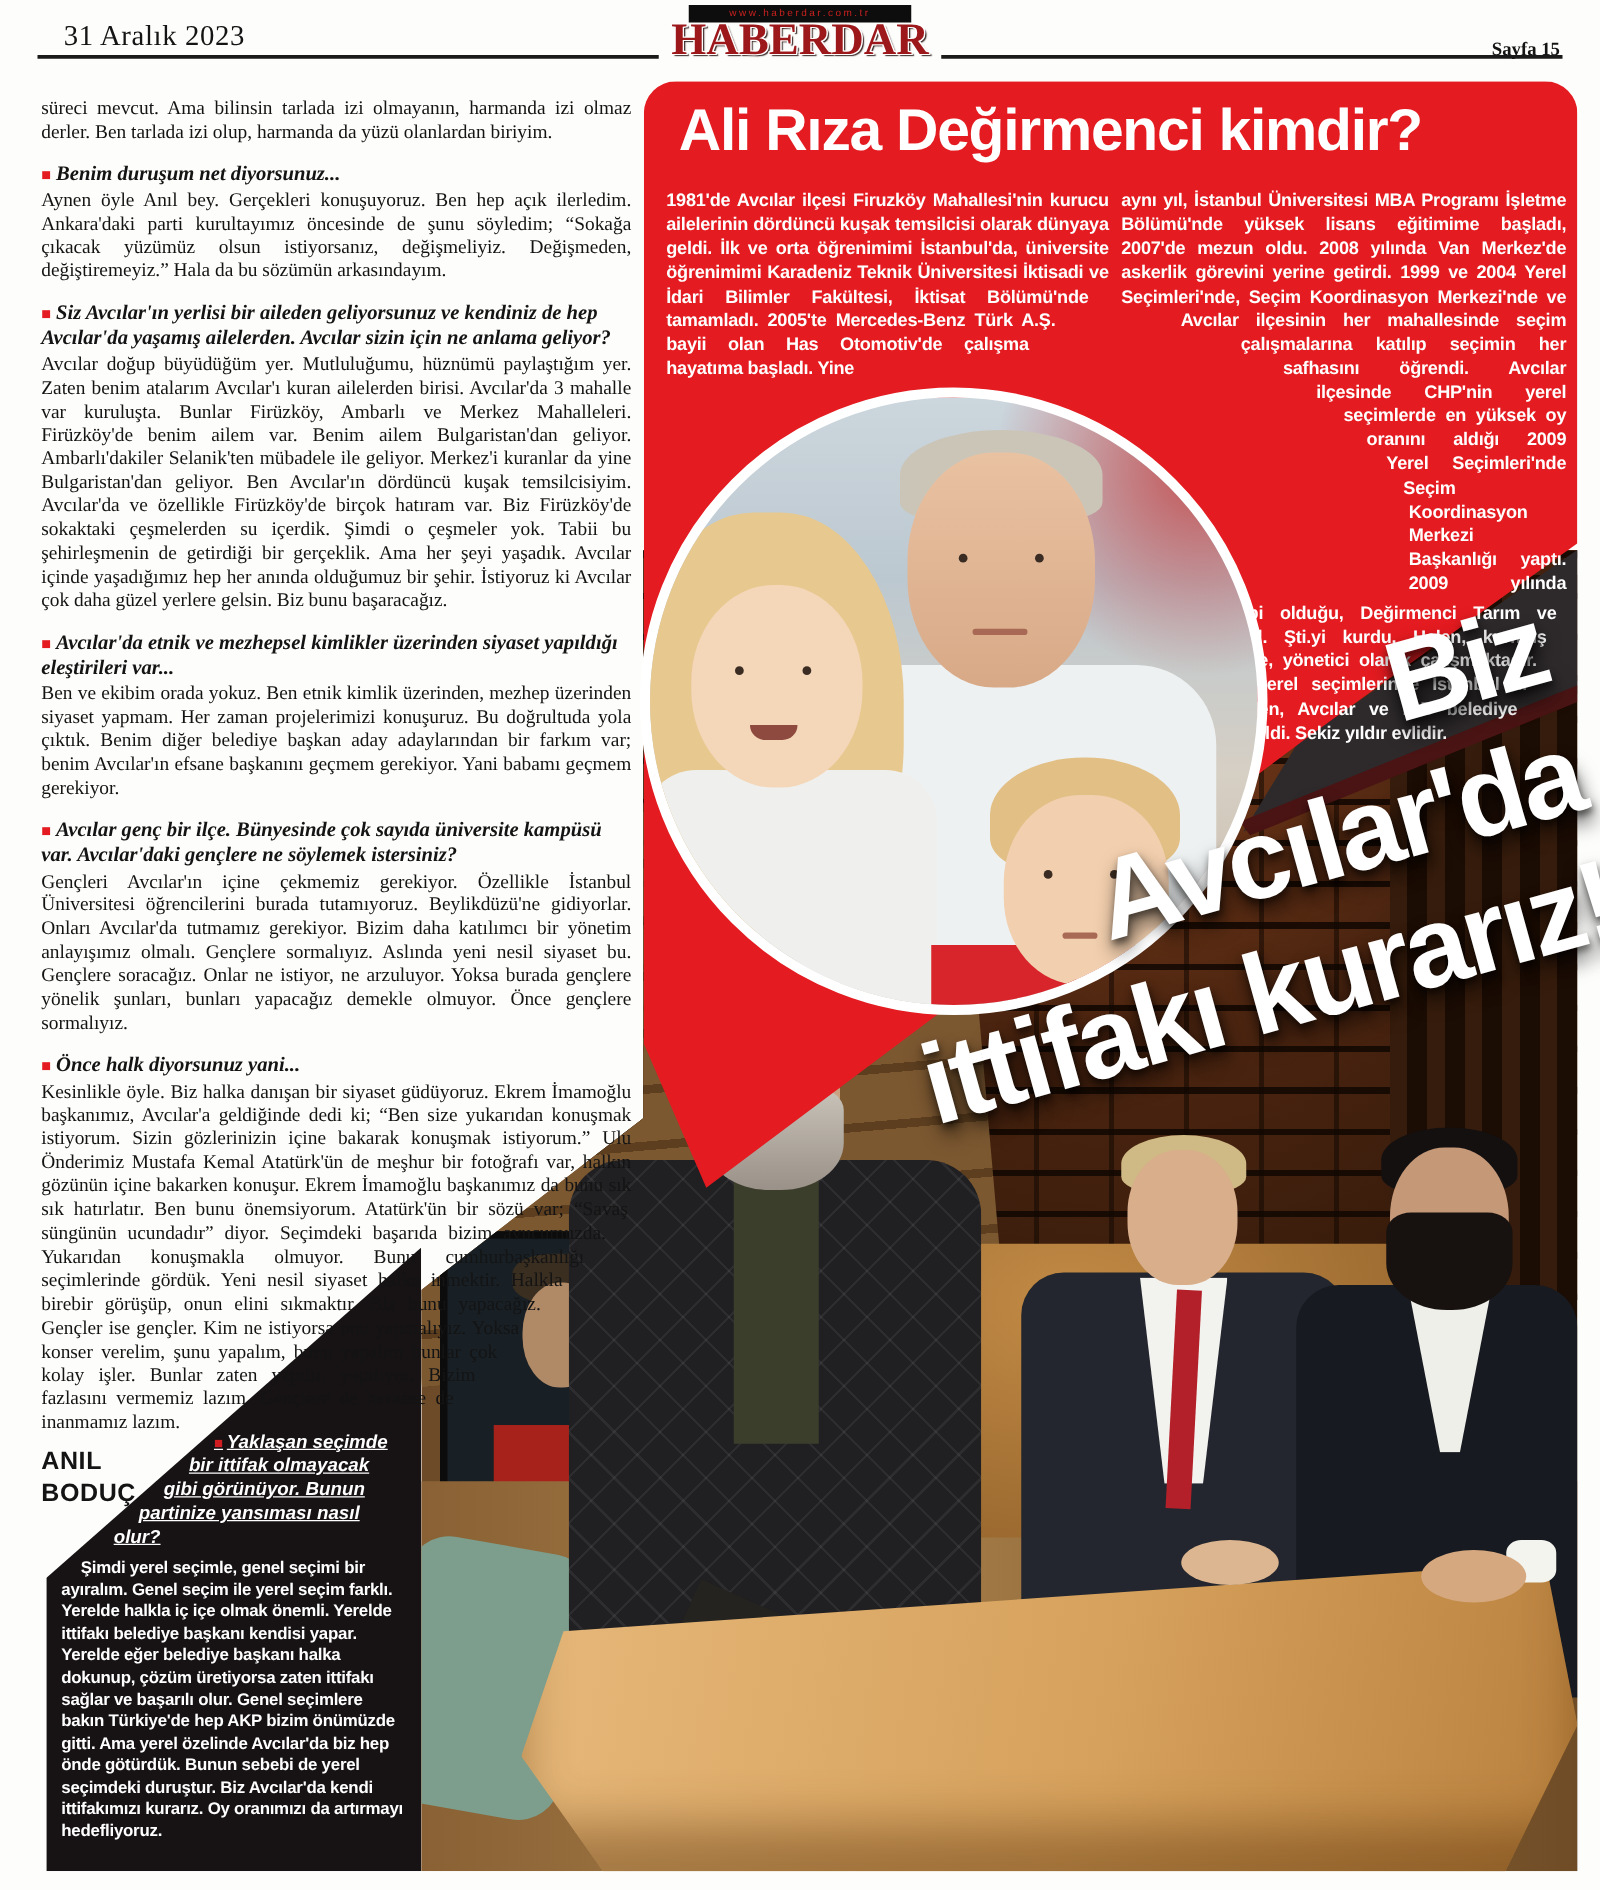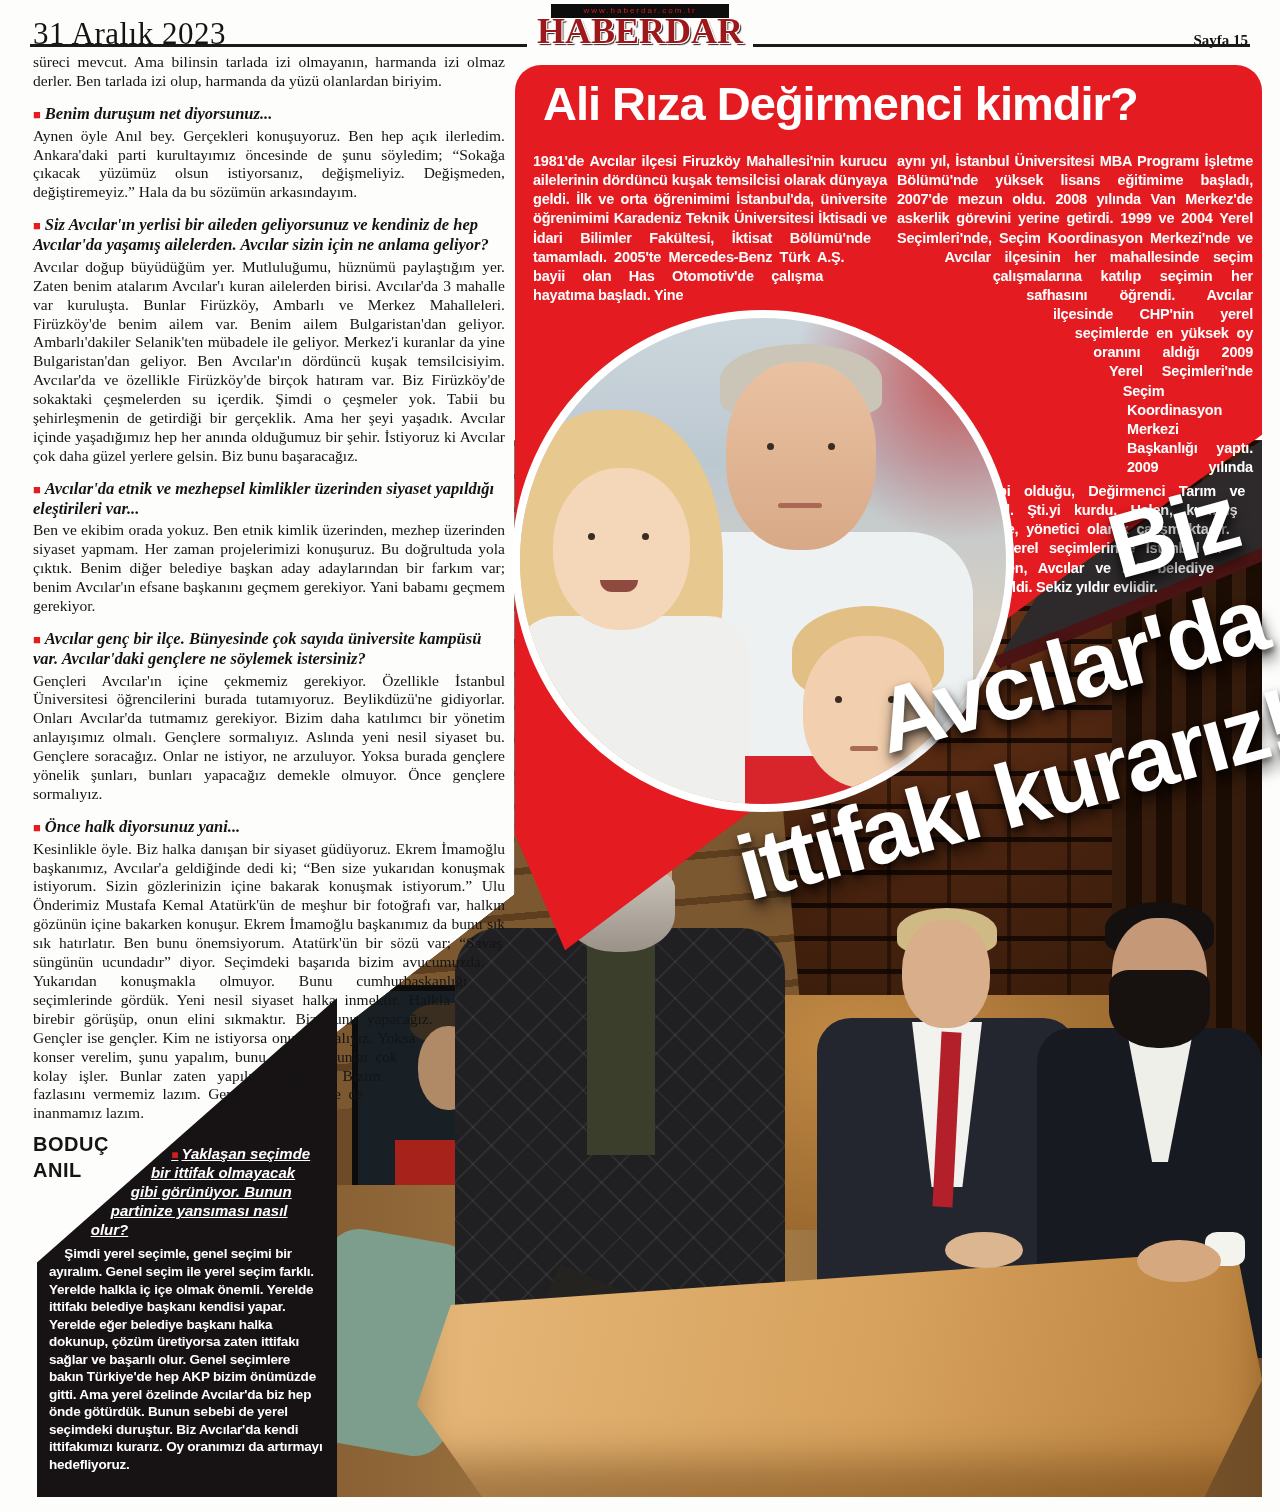--- a/index.html
+++ b/index.html
@@ -1,31 +1,31 @@
 <!DOCTYPE html>
 <html><head>
 <meta charset="utf-8">
 <style>
   html,body{margin:0;padding:0;background:#e8e8e8;}
   .page{position:relative;width:1280px;height:1512px;background:#fdfdfb;overflow:hidden;
         font-family:"Liberation Serif",serif;color:#141414;}
   
-  .hdr-date{position:absolute;left:33px;top:16px;font-size:31px;letter-spacing:.5px;font-family:Liberation Serif, serif;}
+  .hdr-date{position:absolute;left:51px;top:16px;font-size:23px;letter-spacing:.5px;font-family:Liberation Serif, serif;}
   .hdr-page{position:absolute;right:32px;top:32px;font-size:15px;font-weight:bold;}
   .hdr-rule{position:absolute;left:30px;top:44px;width:1220px;height:3px;background:#1a1a1a;}
   .masthead{position:absolute;left:50%;top:4px;transform:translateX(-50%);
             background:#fdfdfb;padding:0 10px;text-align:center;}
   .mast-bar{width:178px;height:14px;margin:0 auto;background:#0d0d0d;
             color:#c8211f;font-family:"Liberation Sans",sans-serif;font-size:8px;
             letter-spacing:2px;line-height:14px;}
   .mast-name{font-family:"Liberation Serif",serif;font-weight:bold;font-size:36px;
              line-height:34px;color:#9c181b;margin-top:-4px;
              text-shadow:-1px -1px 0 #fff,1px -1px 0 #fff,-1px 1px 0 #fff,1px 1px 0 #fff,2px 2px 1px #33221f;}
   
-  .article{position:absolute;left:33px;top:53px;width:472px;z-index:7;}
+  .article{position:absolute;left:33px;top:78px;width:472px;z-index:7;}
   .article p{margin:0;}
   .intro,.ans{font-size:15.5px;line-height:1.22;text-align:justify;}
   .q{font-family:Liberation Serif, serif;font-weight:bold;font-style:italic;
      font-size:16.5px;line-height:1.2;margin:13px 0 3px !important;}
   .q::before{content:"■";color:#e41b20;font-style:normal;font-size:13px;margin-right:4px;}
   .diag-spacer{float:right;width:340px;height:480px;
                shape-outside:polygon(100% 0,100% 23%,0 100%,100% 100%);}
   .byline{font-family:"Liberation Sans",sans-serif;font-weight:bold;font-size:20px;
           line-height:1.3;margin-top:8px;letter-spacing:.5px;}
   
@@ -252,22 +252,22 @@
     <p class="ans">Aynen öyle Anıl bey. Gerçekleri konuşuyoruz. Ben hep açık ilerledim. Ankara'daki parti kurultayımız öncesinde de şunu söyledim; “Sokağa çıkacak yüzümüz olsun istiyorsanız, değişmeliyiz. Değişmeden, değiştiremeyiz.” Hala da bu sözümün arkasındayım.</p>
     <p class="q">Siz Avcılar'ın yerlisi bir aileden geliyorsunuz ve kendiniz de hep Avcılar'da yaşamış ailelerden. Avcılar sizin için ne anlama geliyor?</p>
     <p class="ans">Avcılar doğup büyüdüğüm yer. Mutluluğumu, hüznümü paylaştığım yer. Zaten benim atalarım Avcılar'ı kuran ailelerden birisi. Avcılar'da 3 mahalle var kuruluşta. Bunlar Firüzköy, Ambarlı ve Merkez Mahalleleri. Firüzköy'de benim ailem var. Benim ailem Bulgaristan'dan geliyor. Ambarlı'dakiler Selanik'ten mübadele ile geliyor. Merkez'i kuranlar da yine Bulgaristan'dan geliyor. Ben Avcılar'ın dördüncü kuşak temsilcisiyim. Avcılar'da ve özellikle Firüzköy'de birçok hatıram var. Biz Firüzköy'de sokaktaki çeşmelerden su içerdik. Şimdi o çeşmeler yok. Tabii bu şehirleşmenin de getirdiği bir gerçeklik. Ama her şeyi yaşadık. Avcılar içinde yaşadığımız hep her anında olduğumuz bir şehir. İstiyoruz ki Avcılar çok daha güzel yerlere gelsin. Biz bunu başaracağız.</p>
     <p class="q">Avcılar'da etnik ve mezhepsel kimlikler üzerinden siyaset yapıldığı eleştirileri var...</p>
     <p class="ans">Ben ve ekibim orada yokuz. Ben etnik kimlik üzerinden, mezhep üzerinden siyaset yapmam. Her zaman projelerimizi konuşuruz. Bu doğrultuda yola çıktık. Benim diğer belediye başkan aday adaylarından bir farkım var; benim Avcılar'ın efsane başkanını geçmem gerekiyor. Yani babamı geçmem gerekiyor.</p>
     <p class="q">Avcılar genç bir ilçe. Bünyesinde çok sayıda üniversite kampüsü var. Avcılar'daki gençlere ne söylemek istersiniz?</p>
     <p class="ans">Gençleri Avcılar'ın içine çekmemiz gerekiyor. Özellikle İstanbul Üniversitesi öğrencilerini burada tutamıyoruz. Beylikdüzü'ne gidiyorlar. Onları Avcılar'da tutmamız gerekiyor. Bizim daha katılımcı bir yönetim anlayışımız olmalı. Gençlere sormalıyız. Aslında yeni nesil siyaset bu. Gençlere soracağız. Onlar ne istiyor, ne arzuluyor. Yoksa burada gençlere yönelik şunları, bunları yapacağız demekle olmuyor. Önce gençlere sormalıyız.</p>
     <p class="q">Önce halk diyorsunuz yani...</p>
     <p class="ans"><span class="diag-spacer"></span><span>Kesinlikle öyle. Biz halka danışan bir siyaset güdüyoruz. Ekrem İmamoğlu başkanımız, Avcılar'a geldiğinde dedi ki; “Ben size yukarıdan konuşmak istiyorum. Sizin gözlerinizin içine bakarak konuşmak istiyorum.” Ulu Önderimiz Mustafa Kemal Atatürk'ün de meşhur bir fotoğrafı var, halkın gözünün içine bakarken konuşur. Ekrem İmamoğlu başkanımız da bunu sık sık hatırlatır. Ben bunu önemsiyorum. Atatürk'ün bir sözü var; “Savaş süngünün ucundadır” diyor. Seçimdeki başarıda bizim avucumuzda. Yukarıdan konuşmakla olmuyor. Bunu cumhurbaşkanlığı seçimlerinde gördük. Yeni nesil siyaset halka inmektir. Halkla birebir görüşüp, onun elini sıkmaktır. Biz bunu yapacağız. Gençler ise gençler. Kim ne istiyorsa onu yapmalıyız. Yoksa konser verelim, şunu yapalım, bunu yapalım bunlar çok kolay işler. Bunlar zaten yapılır, yapılıyor. Bizim fazlasını vermemiz lazım. Gençlere de herkese de inanmamız lazım.</span></p>
     <div class="byline">
+      <div>ANIL</div>
       <div>BODUÇ</div>
-      <div>ANIL</div>
     </div>
   </div>
 
   <div class="black-box">
     <span class="bb-cut"></span>
     <p class="bb-q">Yaklaşan seçimde bir ittifak olmayacak gibi görünüyor. Bunun partinize yansıması nasıl olur?</p>
     <p class="bb-a">Şimdi yerel seçimle, genel seçimi bir ayıralım. Genel seçim ile yerel seçim farklı. Yerelde halkla iç içe olmak önemli. Yerelde ittifakı belediye başkanı kendisi yapar. Yerelde eğer belediye başkanı halka dokunup, çözüm üretiyorsa zaten ittifakı sağlar ve başarılı olur. Genel seçimlere bakın Türkiye'de hep AKP bizim önümüzde gitti. Ama yerel özelinde Avcılar'da biz hep önde götürdük. Bunun sebebi de yerel seçimdeki duruştur. Biz Avcılar'da kendi ittifakımızı kurarız. Oy oranımızı da artırmayı hedefliyoruz.</p>
   </div>
 
 </div>

